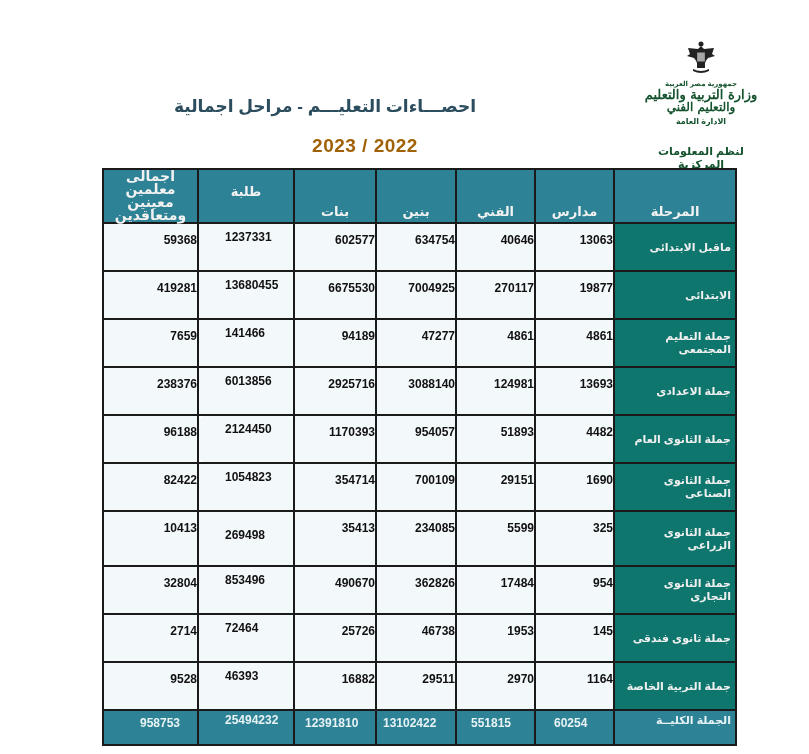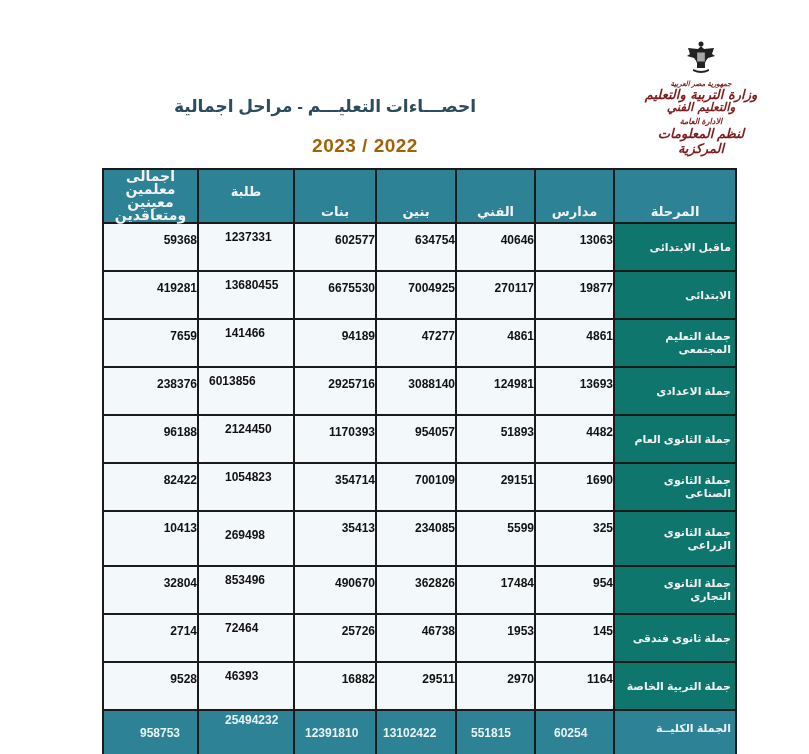--- a/index.html
+++ b/index.html
@@ -1,36 +1,36 @@
 <!DOCTYPE html>
 <html><head>
   <meta charset="utf-8">
   <style>
     html, body { margin: 0; padding: 0; background: #ffffff; }
     body { width: 809px; height: 754px; position: relative; overflow: hidden; font-family: "Liberation Sans", "DejaVu Sans", sans-serif; }
 
-    .logo { position: absolute; left: 636px; top: 40px; width: 130px; height: 110px; text-align: center; color: #7f1d1d; font-style: italic; }
+    .logo { position: absolute; left: 636px; top: 40px; width: 130px; height: 110px; text-align: center; color: #14532d; }
     .eagle { width: 32px; height: 34px; margin: 0 auto; }
     .logo .l1 { font-size: 7px; font-weight: bold; margin-top: 2px; }
     .logo .l2 { font-family: "DejaVu Serif", serif; font-size: 13px; font-weight: bold; line-height: 13px; }
     .logo .l3 { font-family: "DejaVu Serif", serif; font-size: 12px; font-weight: bold; line-height: 12px; }
     .logo .l4 { font-size: 8px; font-weight: bold; margin-top: 4px; }
-    .logo .l5 { font-size: 13px; font-weight: bold; margin-top: 0; }
+    .logo .l5 { font-size: 11px; font-weight: bold; margin-top: 19px; }
 
     .title { position: absolute; left: 150px; top: 96px; width: 350px; text-align: center; direction: rtl; font-size: 17px; font-weight: bold; color: #2b4d5e; }
     .year { position: absolute; left: 250px; top: 135px; width: 230px; text-align: center; font-size: 19px; font-weight: bold; color: #a16207; letter-spacing: 0.5px; }
 
     table.stats { position: absolute; left: 102px; top: 168px; border-collapse: collapse; table-layout: fixed; width: 633px; direction: rtl; }
     table.stats td, table.stats th { border: 2px solid #1a1a1a; padding: 0; }
     table.stats th { background: #2e8295; color: #f2f2f2; font-size: 13px; font-weight: bold; height: 36px; text-align: center; vertical-align: bottom; padding-bottom: 3px; }
     table.stats th.small { font-size: 14px; line-height: 13px; vertical-align: middle; padding-bottom: 0; }
     table.stats td { height: 37px; background: #f3f8fb; font-size: 12px; font-weight: bold; color: #111; text-align: left; vertical-align: top; padding-top: 9px; padding-left: 6px; direction: ltr; }
     table.stats td.label { background: #0f766e; color: #f0f0f0; font-size: 11px; text-align: right; direction: rtl; padding-right: 4px; padding-top: 0; vertical-align: middle; }
-    table.stats tr.total td { background: #2e8295; color: #e8f3f6; height: 28px; padding-top: 15px; }
-    table.stats tr.total td.label { vertical-align: top; padding-top: 11px; }
+    table.stats tr.total td { background: #2e8295; color: #e8f3f6; height: 28px; padding-top: 5px; }
+    table.stats tr.total td.label { vertical-align: top; padding-top: 3px; }
     td.num-right { text-align: right !important; padding-right: 14px; margin-left: 21px; }
   </style>
 </head>
 <body>
 
 <div class="logo">
   <svg class="eagle" viewBox="0 0 32 34">
     <circle cx="16" cy="4" r="2.5" fill="#222"></circle>
     <path d="M16 6 L13 9 L3 8 L5 14 L2 16 L9 18 L12 22 L12 28 L20 28 L20 22 L23 18 L30 16 L27 14 L29 8 L19 9 Z" fill="#222"></path>
     <rect x="12" y="12" width="8" height="10" fill="#fff" stroke="#222" stroke-width="1"></rect>
@@ -100,21 +100,21 @@
       <td class="num-right">94189</td>
       <td style="padding-left:26px;padding-top:6px;">141466</td>
       <td class="num-right">7659</td>
     </tr>
     <tr>
       <td class="label">جملة الاعدادى</td>
       <td class="num-right">13693</td>
       <td class="num-right">124981</td>
       <td class="num-right">3088140</td>
       <td class="num-right">2925716</td>
-      <td style="padding-left:10px;padding-top:6px;">6013856</td>
+      <td style="padding-left:26px;padding-top:6px;">6013856</td>
       <td class="num-right">238376</td>
     </tr>
     <tr>
       <td class="label">جملة الثانوى العام</td>
       <td class="num-right">4482</td>
       <td class="num-right">51893</td>
       <td class="num-right">954057</td>
       <td class="num-right">1170393</td>
       <td style="padding-left:26px;padding-top:6px;border-radius:10px;">2124450</td>
       <td class="num-right">96188</td>

